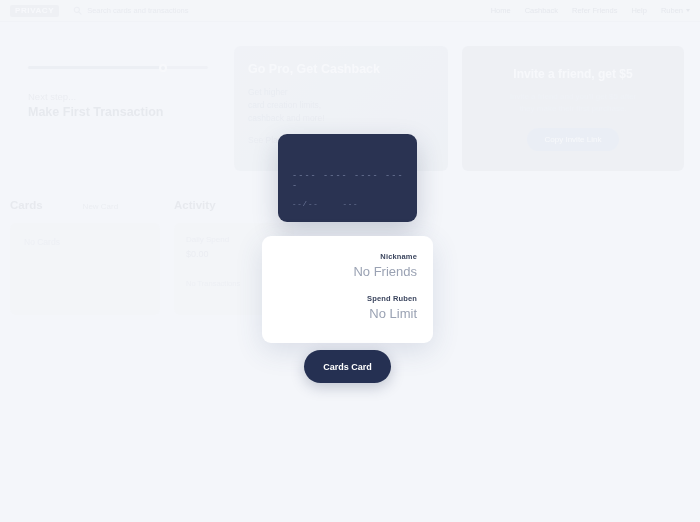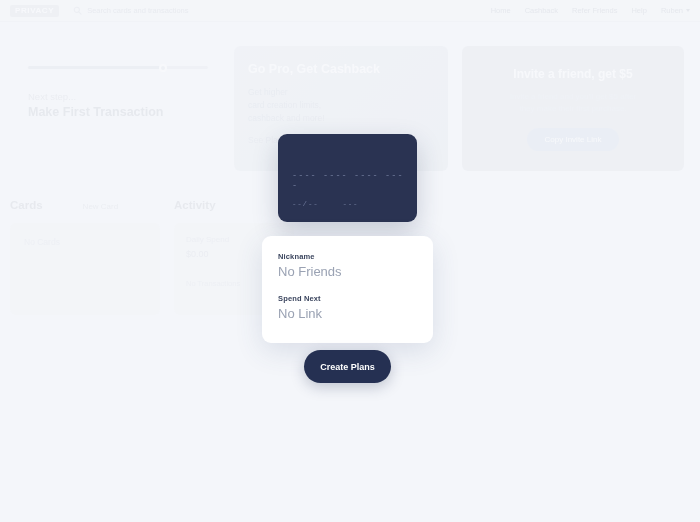--- a/index.html
+++ b/index.html
@@ -304,20 +304,21 @@
   .detail-popup {
     position: absolute;
     left: 262px;
     top: 236px;
     width: 171px;
     height: 107px;
     background: #ffffff;
     border-radius: 9px;
     box-shadow: 0 8px 28px rgba(60,80,120,.14);
     padding: 16px 16px 0 16px;
+    text-align: right;
   }
   .field-label {
     font-size: 7.5px;
     font-weight: bold;
     color: #3b455e;
     letter-spacing: .15px;
   }
   .field-value {
     font-size: 13px;
     color: #9aa2b3;
@@ -458,19 +459,19 @@
       <span class="cc-cvv">---</span>
     </div>
   </div>
 
   <div class="detail-popup">
     <div class="field-group">
       <div class="field-label">Nickname</div>
       <div class="field-value">No Friends</div>
     </div>
     <div class="field-group">
-      <div class="field-label">Spend Next</div>
-      <div class="field-value">No Link</div>
+      <div class="field-label">Spend Ruben</div>
+      <div class="field-value">No Limit</div>
     </div>
   </div>
 
-  <button class="create-card-btn">Create Plans</button>
+  <button class="create-card-btn">Cards Card</button>
 </div>
 
 </body></html>

